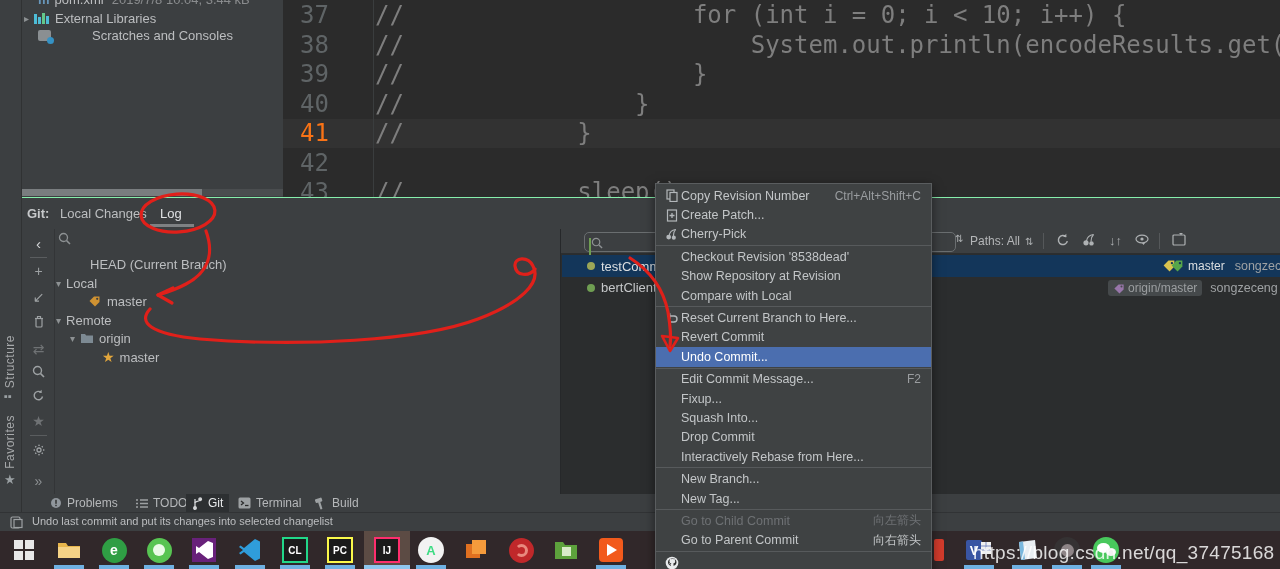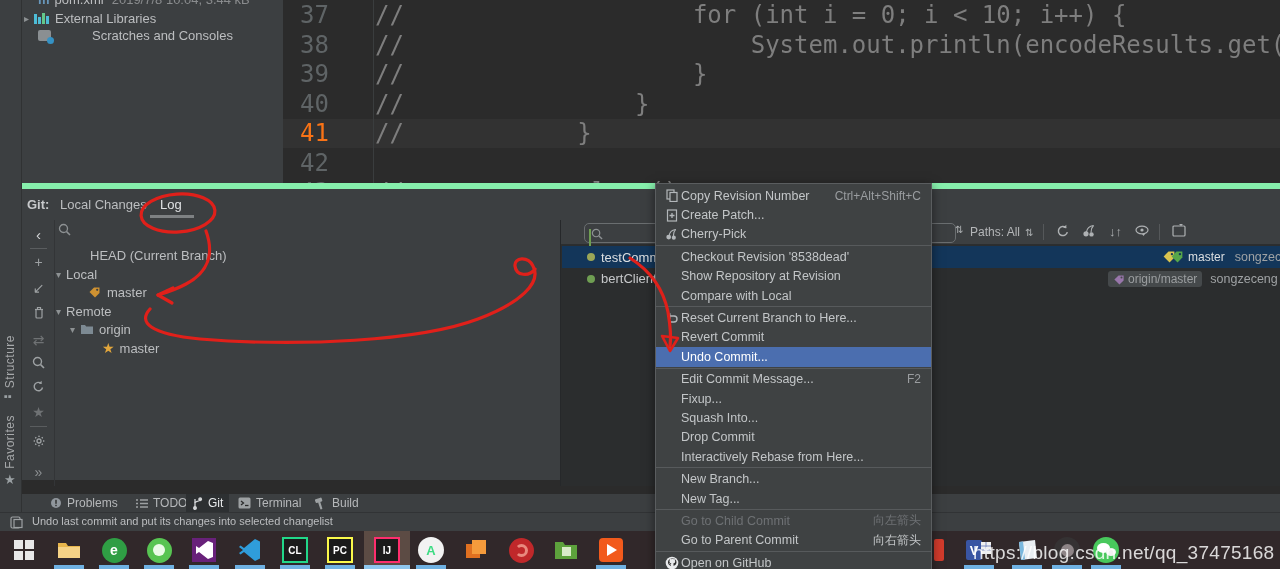--- a/index.html
+++ b/index.html
@@ -27,21 +27,21 @@
   .curline{ position:absolute; left:0; top:119px; width:997px; height:29px; background:#323232; }
   .ed-row{ position:absolute; left:0; width:100%; height:29.5px; }
   .ln{ position:absolute; left:0; top:0; width:46px; text-align:right; font:24px "DejaVu Sans Mono", monospace;
        color:#5f6466; }
   .ln.cur{ color:#f97316; }
   .gutter-line{ position:absolute; left:90px; top:0; height:197px; width:1px; background:#3a3d3e; }
   .code{ position:absolute; left:92px; top:0; font:24px "DejaVu Sans Mono", monospace; color:#7e7e7e;
          white-space:pre; }
 
   
-  .gitpanel{ left:22px; top:183px; width:1258px; height:297px; background:#3c3f41; border-top:6px solid #86efac; }
+  .gitpanel{ left:22px; top:197px; width:1258px; height:297px; background:#3c3f41; border-top:1px solid #86efac; }
   .git-hdr{ position:absolute; left:0; top:0; width:100%; height:31px; }
   .git-title{ position:absolute; left:5px; top:8px; font-size:13px; font-weight:bold; color:#c7c9cb; }
   .git-tab{ position:absolute; top:8px; font-size:13px; color:#bcbec0; cursor:default; }
   .tab-underline{ position:absolute; left:128px; top:26px; width:44px; height:3px; background:#7e8183; }
   .vtool{ position:absolute; left:0; top:31px; width:33px; height:266px; border-right:1px solid #333537; }
   .vt-ic{ position:absolute; left:0; width:33px; text-align:center; color:#9da1a3; font-size:14px; }
   .vt-sep{ position:absolute; left:8px; width:17px; height:1px; background:#5a5d5f; }
 
   .tree-row{ position:absolute; font-size:13px; color:#bcbec0; height:18px; display:flex; align-items:center; }
   .chev{ color:#8d9193; font-size:10px; margin-right:5px; }
@@ -614,21 +614,20 @@
       <span class="mi-sc" style="color:#c3c6c8;">向右箭头</span>
     </div>
     <div class="msep"></div>
     <div class="mi">
       <span class="mi-ic">
           <svg width="14" height="14" viewBox="0 0 14 14">
             <circle cx="7" cy="7" r="6.3" fill="#e8eaec"></circle>
             <path d="M7 2.5 c-2.5 0 -4 1.8 -4 3.8 c0 1.8 1.2 3 2.7 3.5 c0.2 0 0.3-0.1 0.3-0.3 v-1 c-1.1 0.2-1.4-0.5-1.4-0.5 c-0.2-0.5-0.5-0.6-0.5-0.6 c-0.4-0.3 0-0.3 0-0.3 c0.5 0 0.7 0.5 0.7 0.5 c0.4 0.7 1 0.5 1.3 0.4 c0-0.3 0.2-0.5 0.3-0.6 c-1-0.1-2-0.5-2-2.2 c0-0.5 0.2-0.9 0.5-1.2 c-0.1-0.1-0.2-0.6 0-1.2 c0 0 0.4-0.1 1.2 0.5 c0.4-0.1 0.8-0.2 1.2-0.2 c0.4 0 0.8 0.1 1.2 0.2 c0.8-0.6 1.2-0.5 1.2-0.5 c0.2 0.6 0.1 1.1 0 1.2 c0.3 0.3 0.5 0.7 0.5 1.2 c0 1.7-1 2.1-2 2.2 c0.2 0.1 0.3 0.4 0.3 0.8 v1.2 c0 0.2 0.1 0.3 0.3 0.3 c1.6-0.5 2.7-1.8 2.7-3.5 c0-2-1.5-3.8-4-3.8 Z" fill="#2b2b2b"></path>
           </svg>
         </span>
-      <span class="mi-label">Open on GitHub</span>
     </div>
   </div>
 
   <div class="watermark">https://blog.csdn.net/qq_37475168</div>
 
   <svg class="abs anno" viewBox="0 0 1280 569">
     <g stroke="#e0201a" stroke-width="3.2" fill="none" stroke-linecap="round">
       <ellipse cx="178" cy="213" rx="37" ry="19" transform="rotate(-4 178 213)"></ellipse>
       <path d="M206 231 C 214 253, 209 272, 186 284 C 177 289, 168 292, 158 295"></path>
       <path d="M158 295 L 173 288 M158 295 L 172 303"></path>

